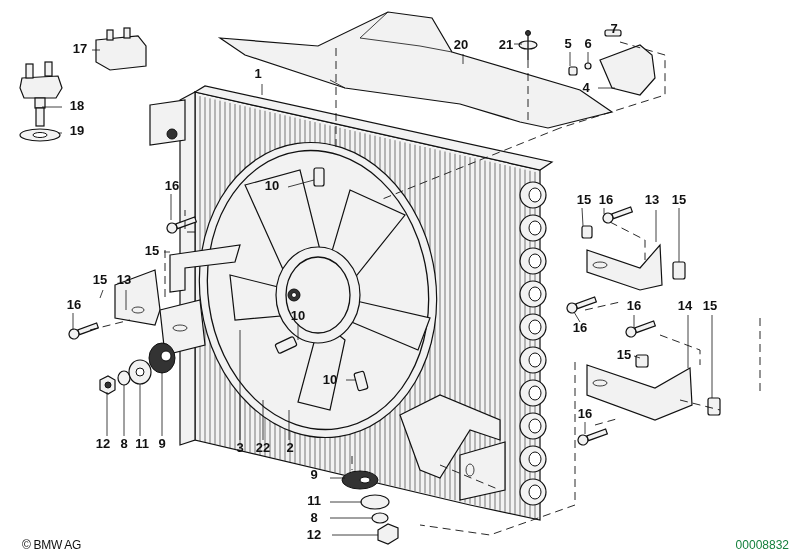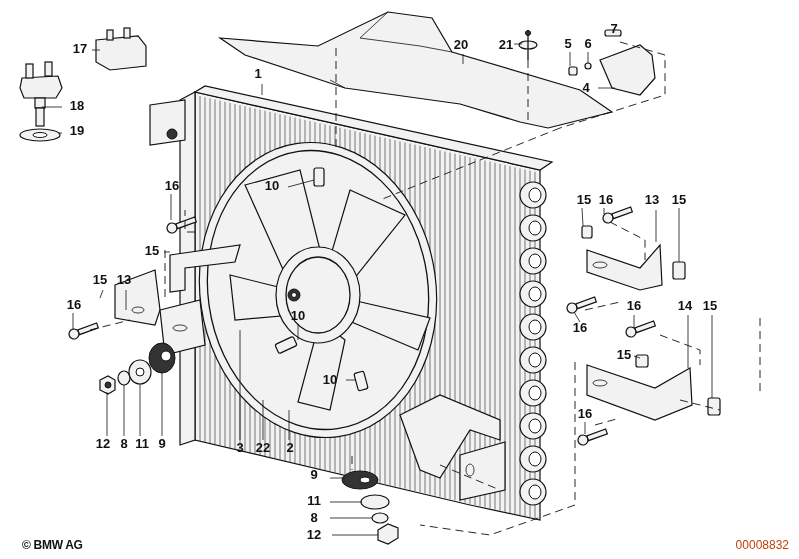--- a/index.html
+++ b/index.html
@@ -1,20 +1,20 @@
 <!DOCTYPE html>
 <html><head>
 <meta charset="utf-8">
 <style>
   html, body { margin:0; padding:0; background:#ffffff; }
   body { width:799px; height:559px; position:relative; overflow:hidden; font-family:"Liberation Sans", sans-serif; }
   #canvas { position:absolute; left:0; top:0; width:799px; height:559px; }
   .callout { font-family:"Liberation Sans", sans-serif; font-weight:bold; font-size:13px; fill:#111; }
-  .footer-left { position:absolute; left:22px; top:538px; font-size:12px; font-weight:bold; color:#111; letter-spacing:-0.3px; }
-  .footer-right { position:absolute; right:10px; top:538px; font-size:12px; color:#c2410c; }
+  .footer-left { position:absolute; left:22px; top:538px; font-size:12px; font-weight:normal; color:#111; letter-spacing:-0.3px; }
+  .footer-right { position:absolute; right:10px; top:538px; font-size:12px; color:#15803d; }
   .ln { stroke:#111; stroke-width:1.3; fill:none; }
   .thin { stroke:#111; stroke-width:0.8; fill:none; }
   .dash { stroke:#111; stroke-width:0.9; fill:none; stroke-dasharray:8 5; }
   .part { fill:#f2f2f2; stroke:#111; stroke-width:1.2; }
   .dark { fill:#333; stroke:#111; stroke-width:1; }
 </style>
 </head>
 <body>
 
 <svg id="canvas" viewBox="0 0 799 559" xmlns="http://www.w3.org/2000/svg">

